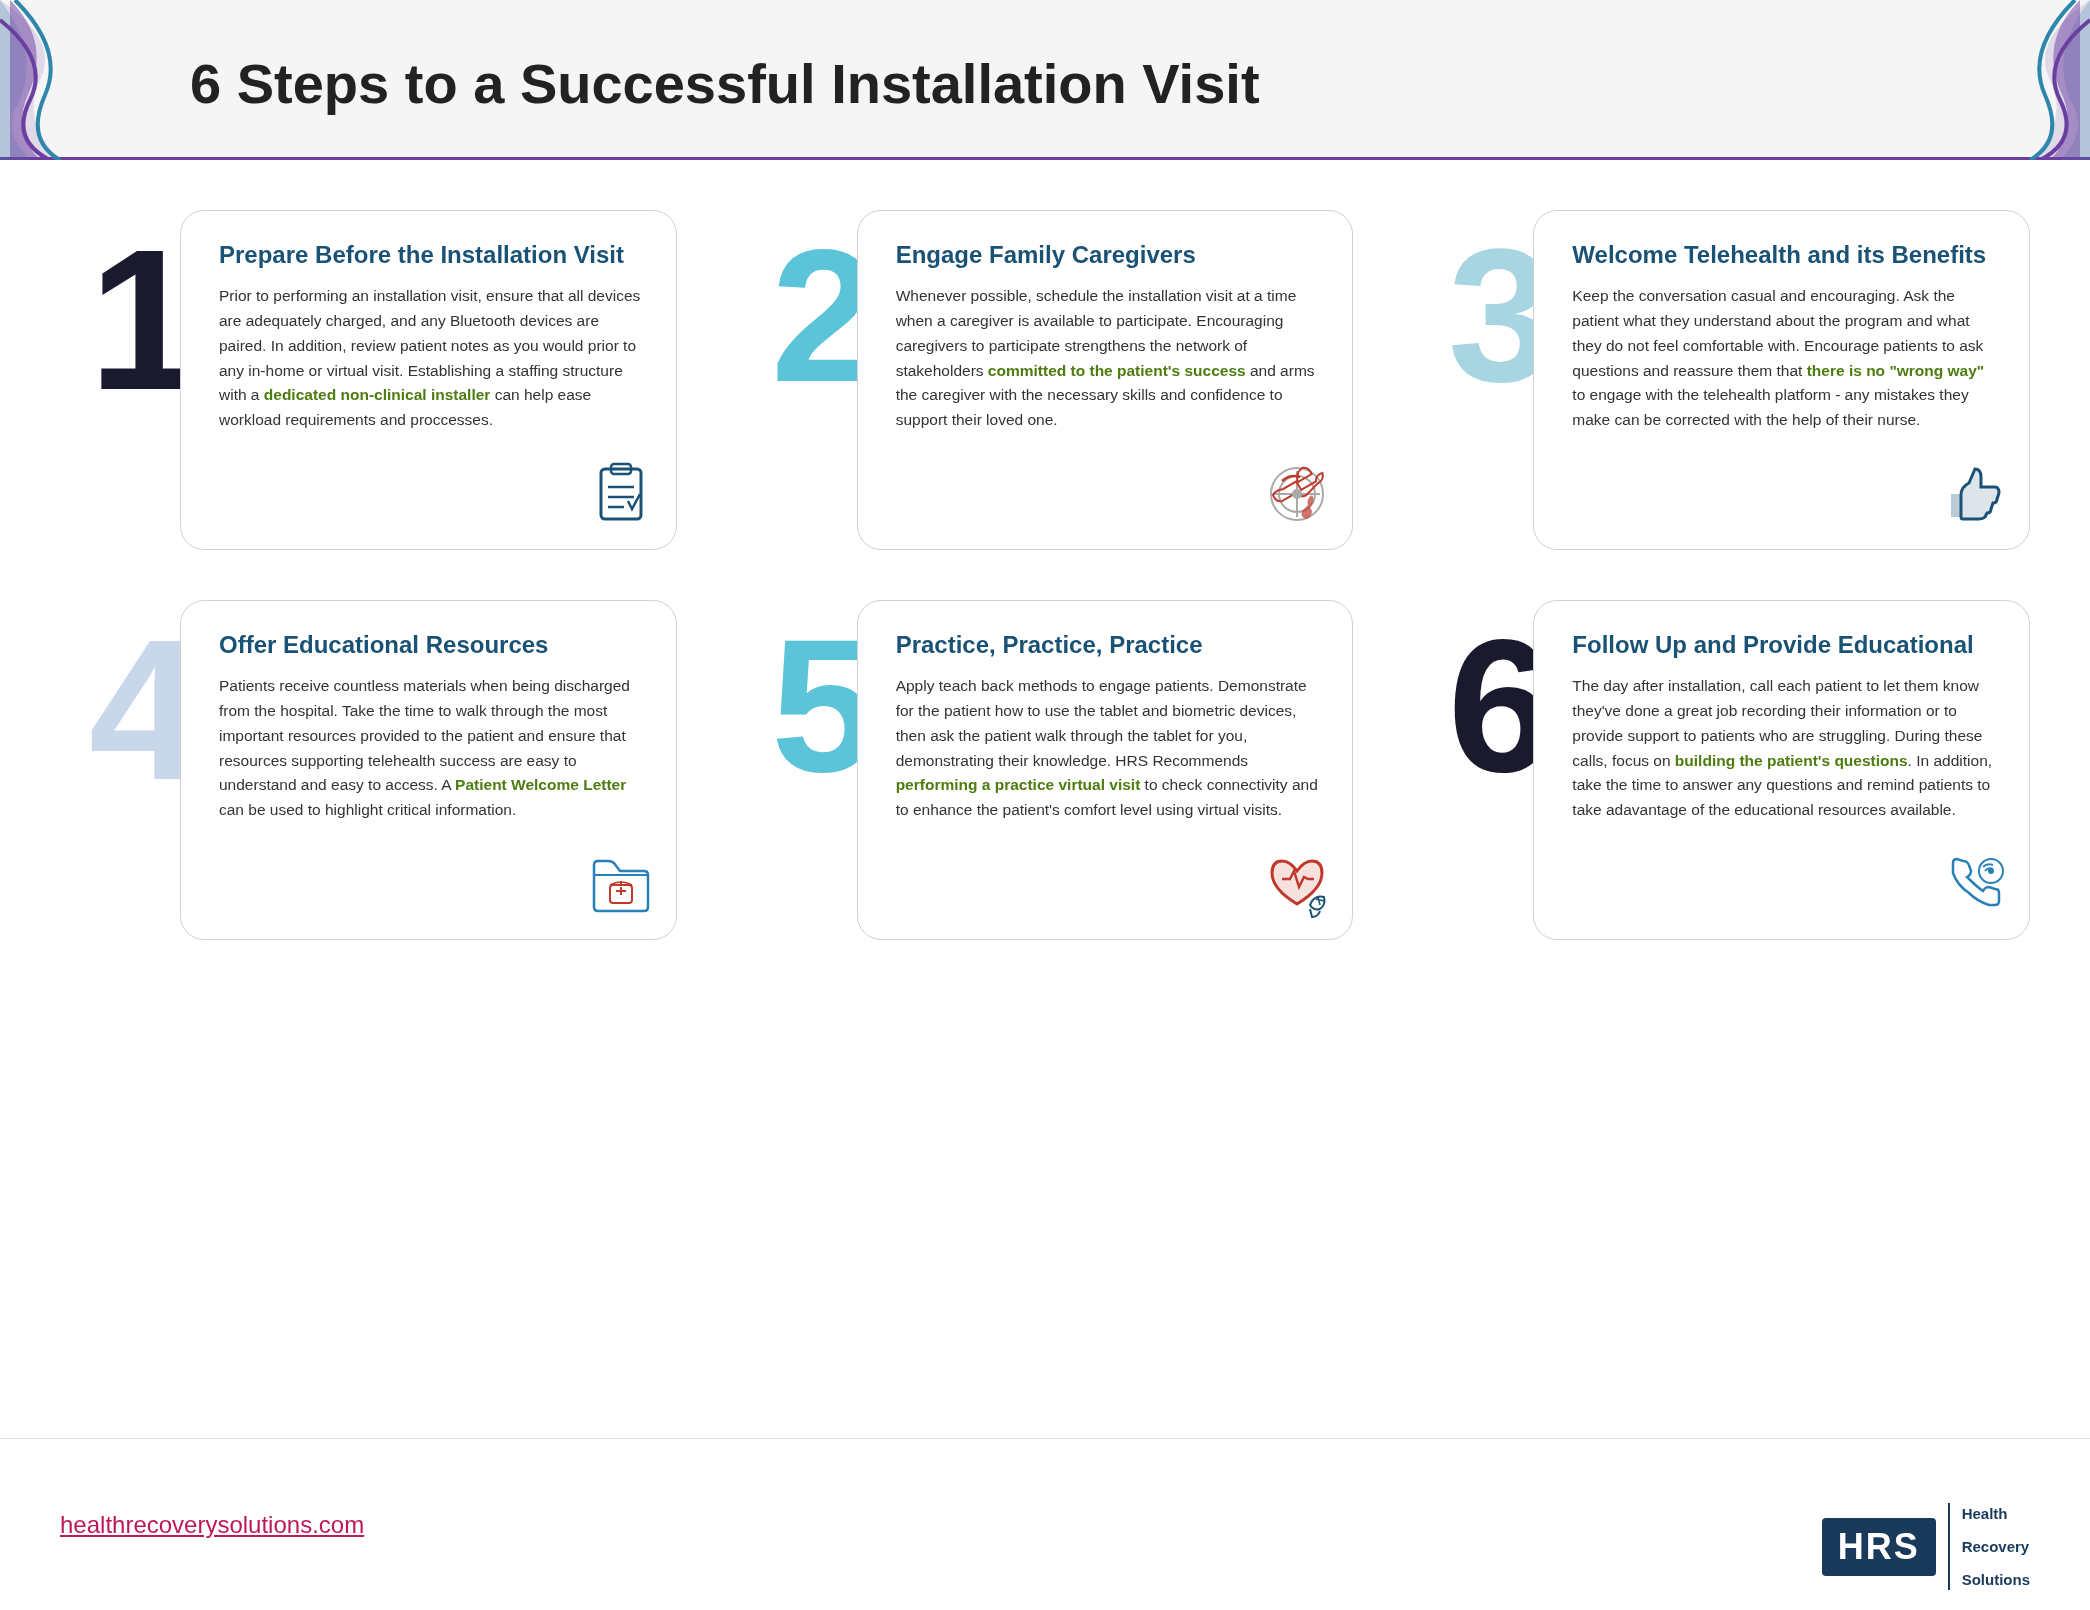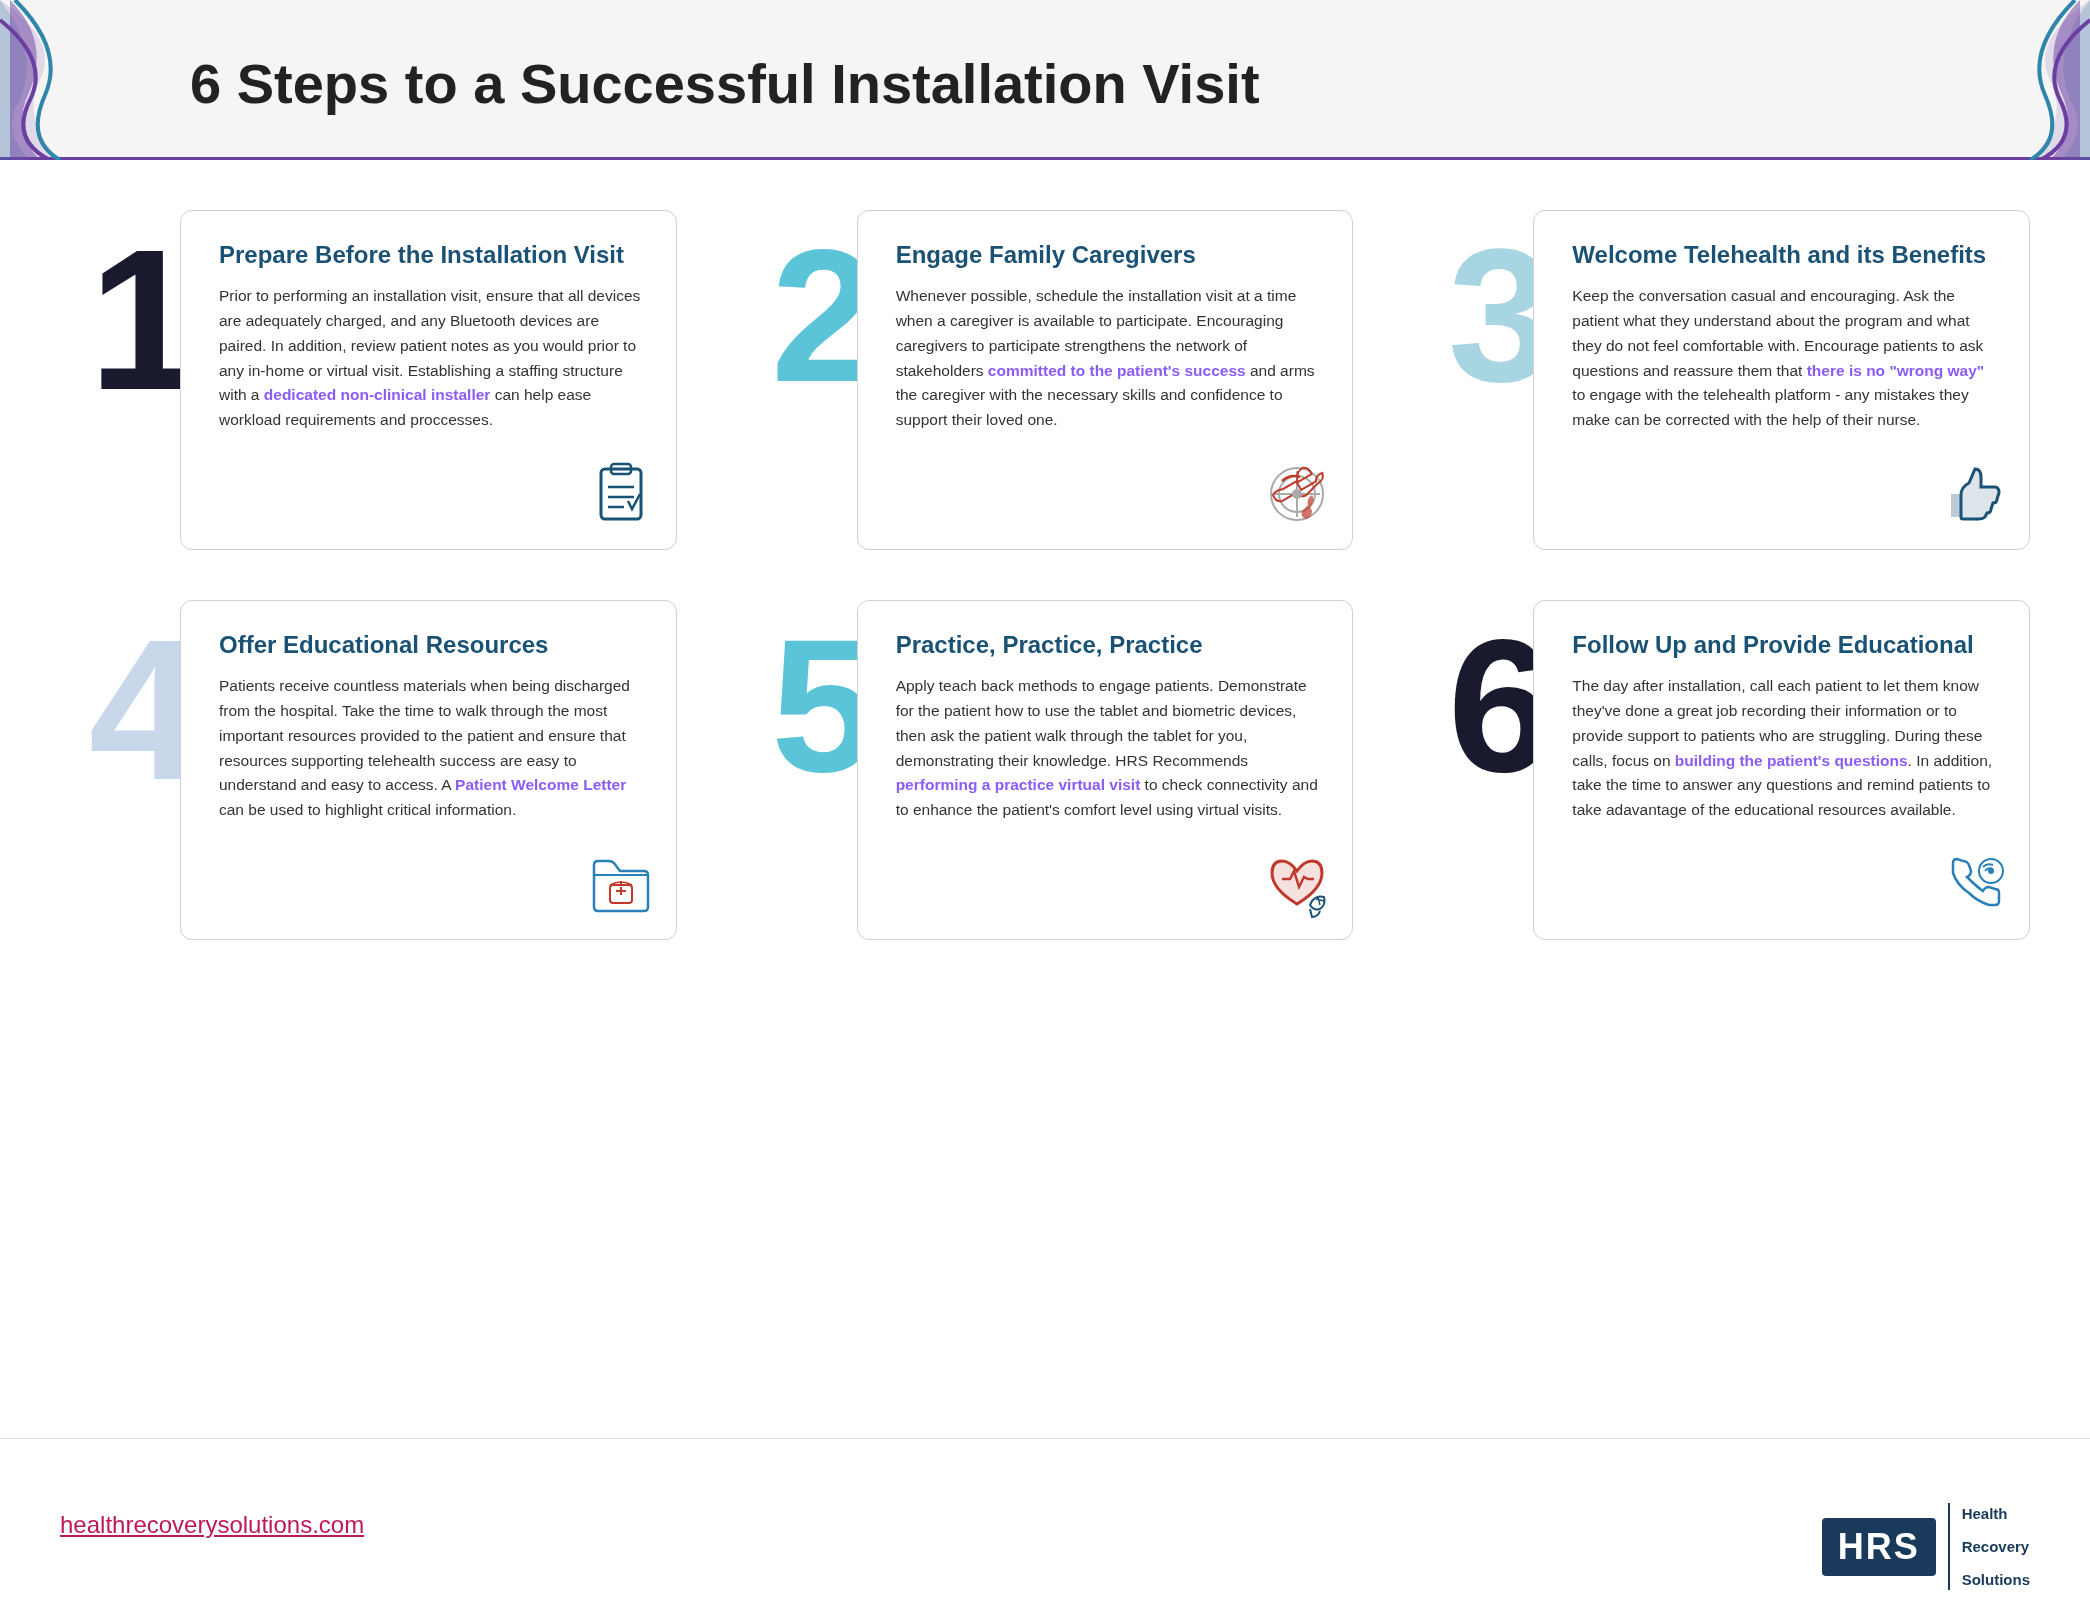--- a/index.html
+++ b/index.html
@@ -62,21 +62,21 @@
     .step-number.num-1 { color: #1a1a2e; font-size: 200px; }
     .step-number.num-2 { color: #5bc4d9; font-size: 190px; }
     .step-number.num-3 { color: #a8d5e2; font-size: 190px; }
     .step-number.num-4 { color: #c8d8ea; font-size: 200px; }
     .step-number.num-5 { color: #5bc4d9; font-size: 190px; }
     .step-number.num-6 { color: #1a1a2e; font-size: 190px; }
 
     .step-card {
       background: #ffffff;
       border: 1.5px solid #d0d0d0;
-      border-radius: 12px;
+      border-radius: 24px;
       padding: 28px 28px 24px 38px;
       flex: 1;
       z-index: 2;
       min-height: 340px;
       position: relative;
     }
 
     .step-card h2 {
       font-size: 24px;
       font-weight: 700;
@@ -86,21 +86,21 @@
     }
 
     .step-card p {
       font-size: 15.5px;
       color: #333333;
       line-height: 1.6;
     }
 
     .step-card p strong {
       font-weight: 700;
-      color: #8b5cf6;
+      color: #4d7c0f;
     }
 
     .step-icon {
       position: absolute;
       bottom: 20px;
       right: 20px;
       width: 70px;
       height: 70px;
       display: flex;
       align-items: center;

